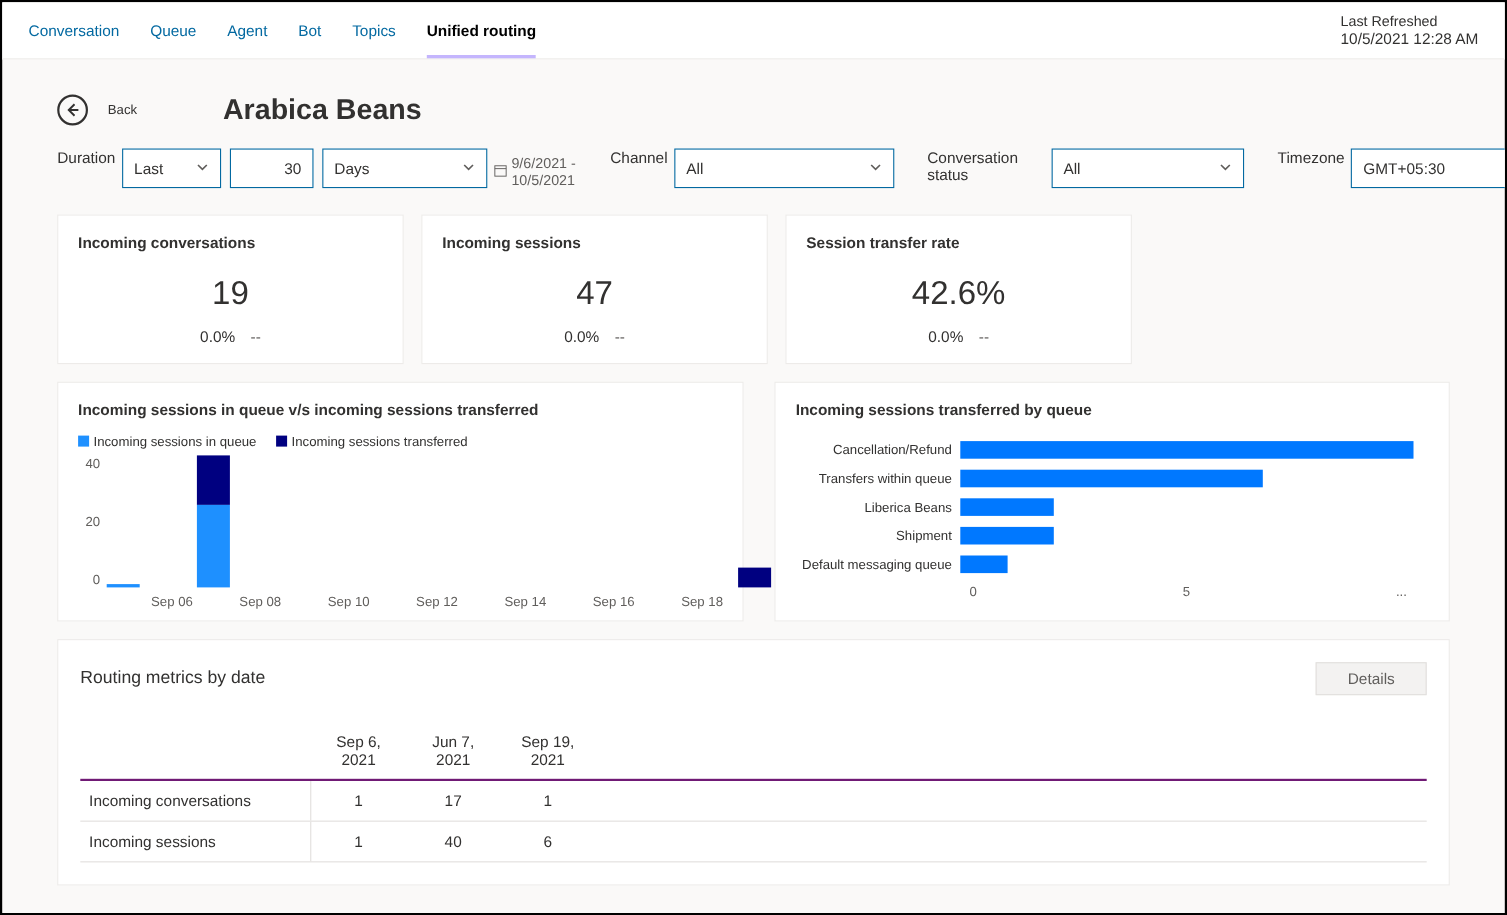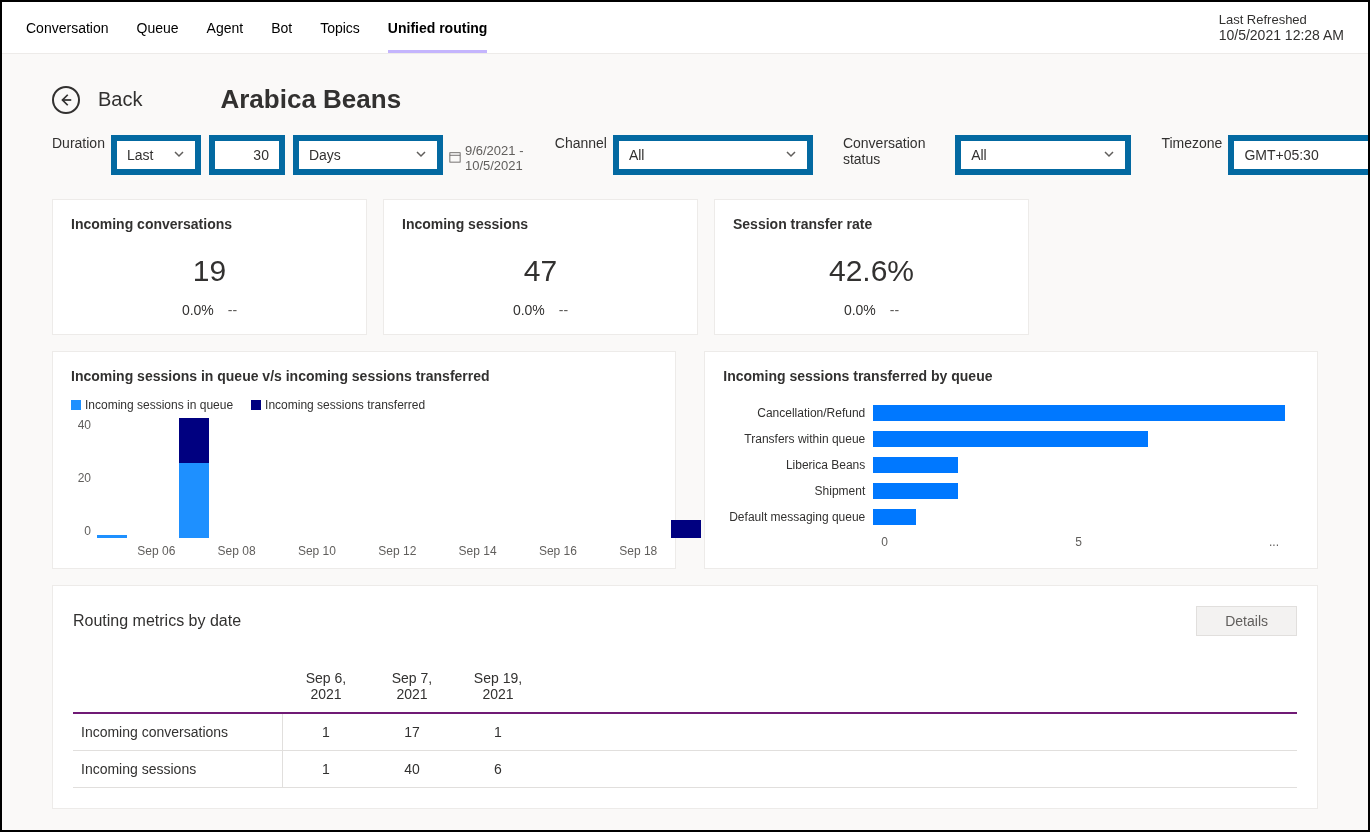--- a/index.html
+++ b/index.html
@@ -18,21 +18,21 @@
     justify-content: space-between;
     align-items: flex-start;
     padding: 10px 24px 0 24px;
     background: #fff;
     border-bottom: 1px solid #edebe9;
   }
   .tabs { display: flex; gap: 28px; }
   .tab {
     padding: 8px 0 14px 0;
     cursor: pointer;
-    color: #000000;
+    color: #0369a1;
     font-size: 14px;
   }
   .tab.active {
     font-weight: 600;
     border-bottom: 3px solid #c4b5fd;
     color: #000;
   }
   .refreshed { text-align: left; font-size: 13px; color: #323130; padding-bottom: 8px; }
   .refreshed .time { font-size: 14px; }
 
@@ -43,34 +43,34 @@
     padding: 30px 50px 20px 50px;
   }
   .back-btn {
     width: 28px; height: 28px;
     border: 2px solid #323130;
     border-radius: 50%;
     display: flex; align-items: center; justify-content: center;
     cursor: pointer;
   }
   .back-btn svg { width: 14px; height: 14px; }
-  .back-text { font-size: 20px; cursor: pointer; margin-right: 60px; }
+  .back-text { font-size: 12px; cursor: pointer; margin-right: 60px; }
   .page-title { font-size: 26px; font-weight: 600; }
 
   .filters {
     display: flex;
     gap: 30px;
     padding: 0 50px;
   }
   .filter-col { display: flex; flex-direction: row; gap: 6px; }
   .filter-label { font-size: 14px; color: #323130; }
   .filter-row { display: flex; gap: 8px; }
   .select {
     background: #fff;
-    border: 6px solid #0369a1;
+    border: 1px solid #0369a1;
     padding: 6px 10px;
     font-size: 14px;
     display: flex;
     align-items: center;
     justify-content: space-between;
     cursor: pointer;
     min-height: 32px;
   }
   .select .chev { margin-left: 8px; }
   .w90 { width: 90px; }
@@ -348,21 +348,21 @@
 
 <div class="metrics">
   <div class="metrics-head">
     <div class="metrics-title">Routing metrics by date</div>
     <button class="details-btn">Details</button>
   </div>
   <div class="metrics-table">
     <div class="mt-row head">
       <div class="mt-cell mt-name"></div>
       <div class="mt-cell mt-date">Sep 6, 2021</div>
-      <div class="mt-cell mt-date">Sep 7, 2021</div>
+      <div class="mt-cell mt-date">Jun 7, 2021</div>
       <div class="mt-cell mt-date">Sep 19, 2021</div>
     </div>
     <div class="mt-row">
       <div class="mt-cell mt-name">Incoming conversations</div>
       <div class="mt-cell mt-date">1</div>
       <div class="mt-cell mt-date">17</div>
       <div class="mt-cell mt-date">1</div>
     </div>
     <div class="mt-row">
       <div class="mt-cell mt-name">Incoming sessions</div>

